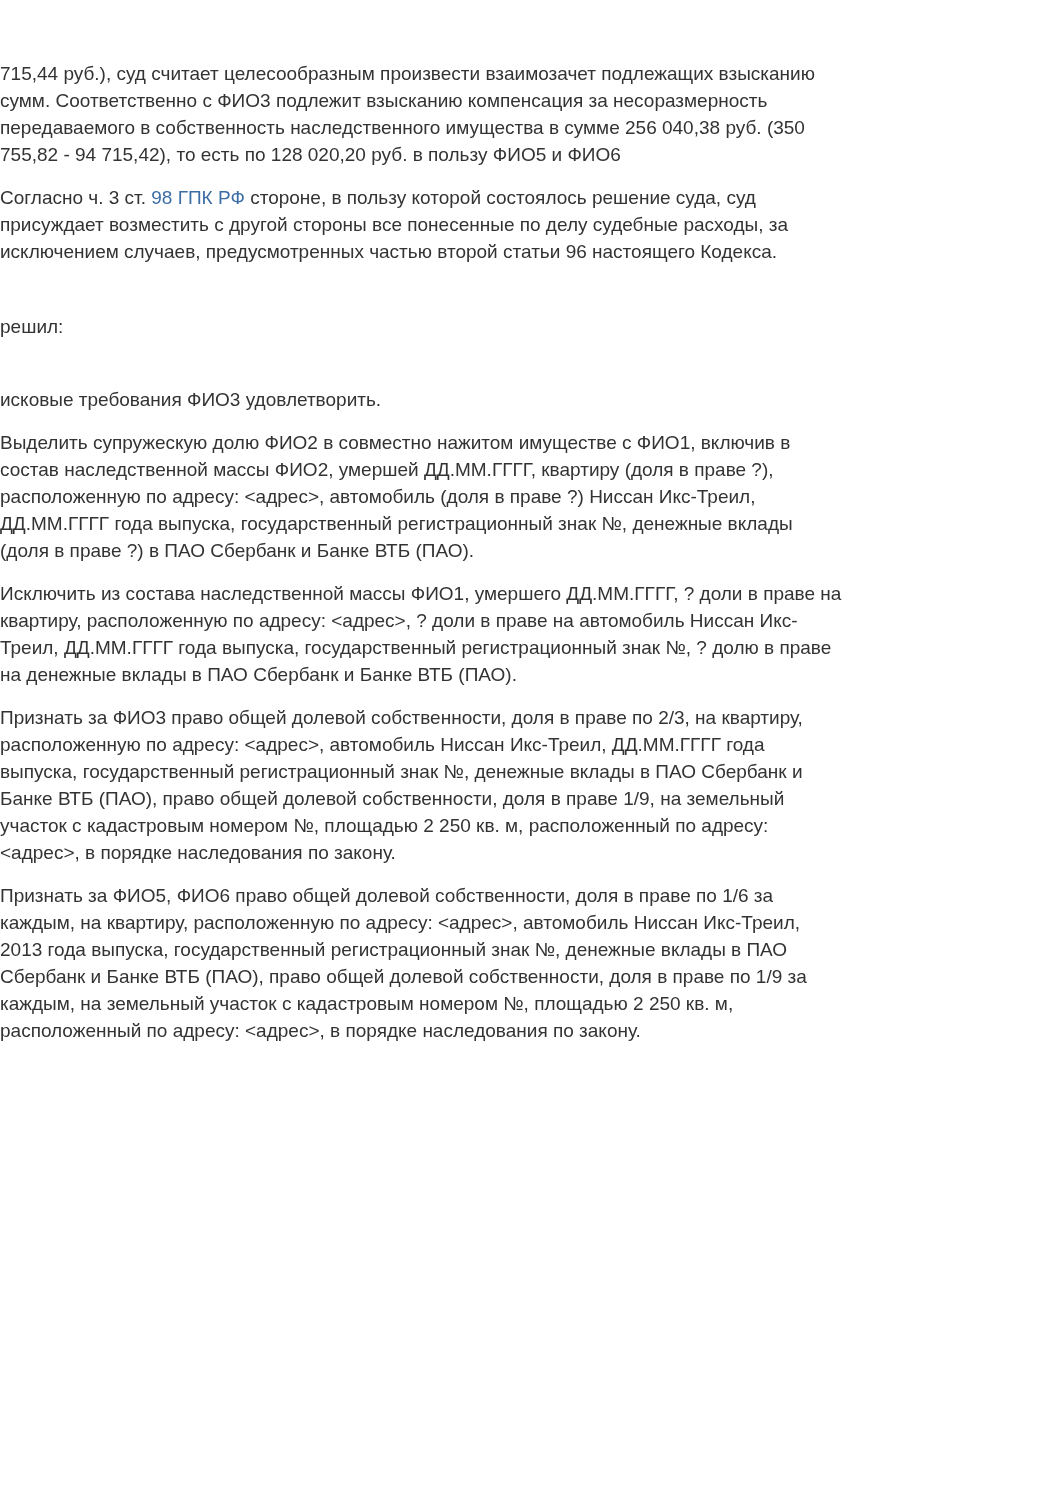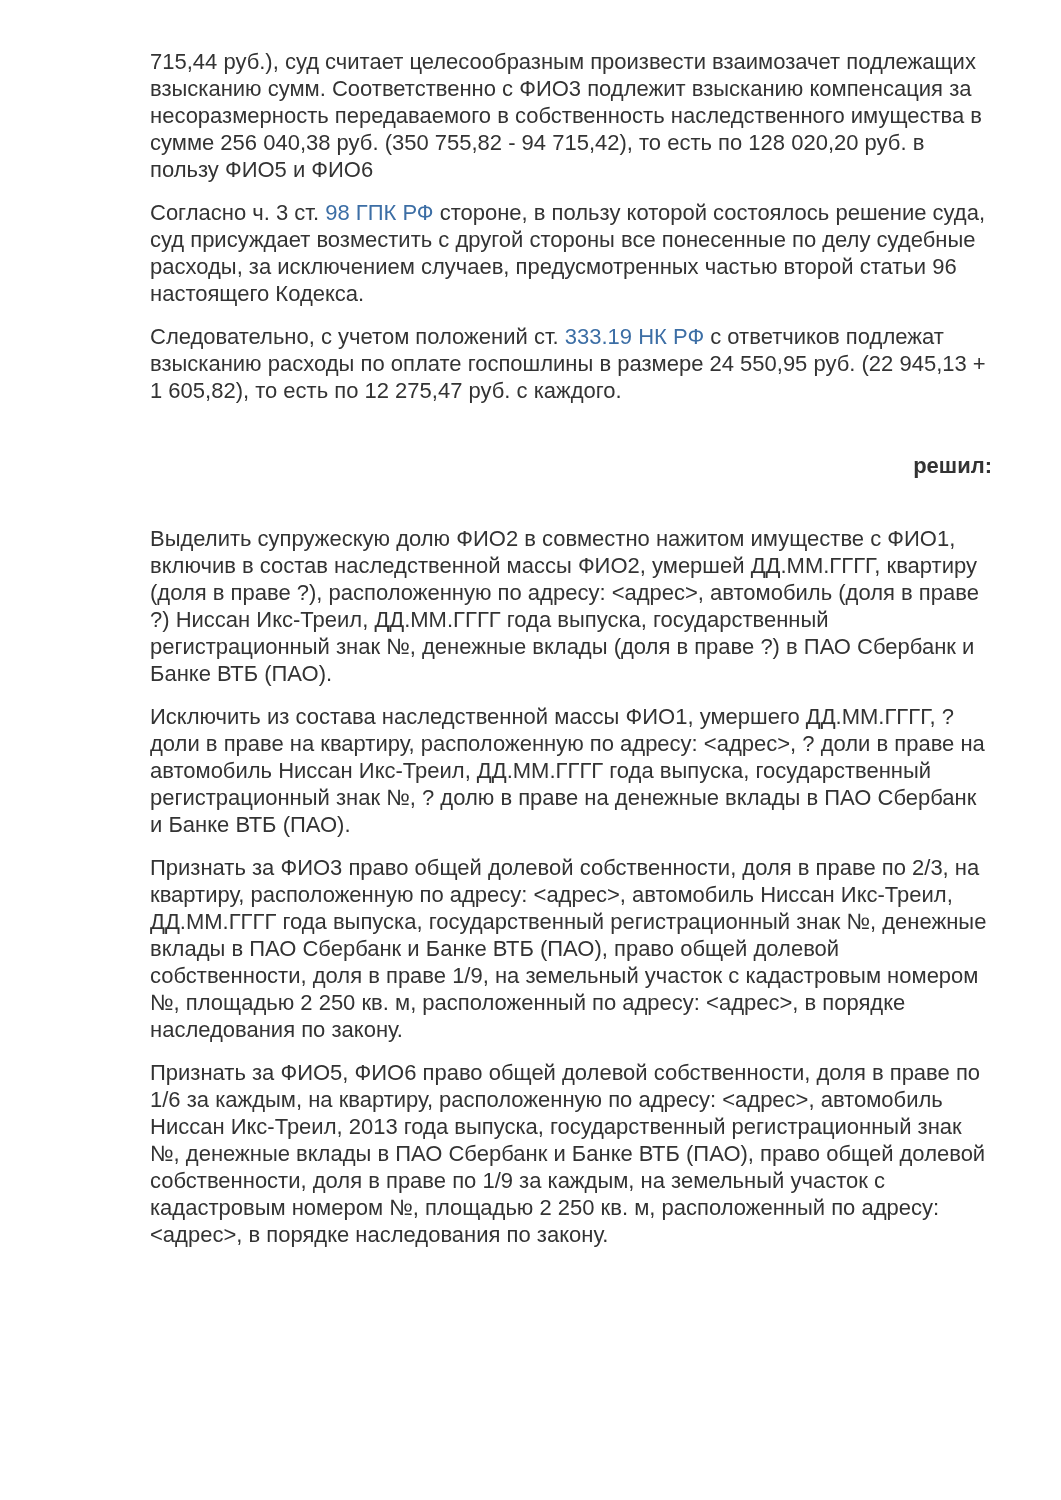--- a/index.html
+++ b/index.html
@@ -11,60 +11,59 @@
   body{
     width:1061px;
     height:1500px;
     background:var(--page-bg);
     font-family:"Liberation Sans","DejaVu Sans",sans-serif;
     color:var(--text-color);
     overflow:hidden;
   }
   .doc{
     box-sizing:border-box;
-    margin-left:150px;
     width:842px;
-    padding-top:48px;
-    font-size:22px;
+    padding-top:60px;
+    font-size:19px;
     line-height:27px;
   }
   .doc p{
     margin:0 0 16px 0;
   }
   .doc a{
     color:var(--link-color);
     cursor:pointer;
   }
   .ruling-heading{
-    font-weight:bold;
-    text-align:right;
+    font-weight:normal;
+    text-align:left;
     margin:48px 0 46px 0 !important;
   }
 </style>
 </head>
 <body>
 
 <div class="doc">
 
   <p>
     <span>715,44 руб.), суд считает целесообразным произвести взаимозачет подлежащих взысканию сумм. Соответственно с ФИО3 подлежит взысканию компенсация за несоразмерность передаваемого в собственность наследственного имущества в сумме 256 040,38 руб. (350 755,82 - 94 715,42), то есть по 128 020,20 руб. в пользу ФИО5 и ФИО6</span>
   </p>
 
   <p>
     <span>Согласно ч. 3 ст. </span><a>98 ГПК РФ</a><span> стороне, в пользу которой состоялось решение суда, суд присуждает возместить с другой стороны все понесенные по делу судебные расходы, за исключением случаев, предусмотренных частью второй статьи 96 настоящего Кодекса.</span>
   </p>
 
 
-  <p>
-    <span>Следовательно, с учетом положений ст. </span><a>333.19 НК РФ</a><span> с ответчиков подлежат взысканию расходы по оплате госпошлины в размере 24 550,95 руб. (22 945,13 + 1 605,82), то есть по 12 275,47 руб. с каждого.</span>
-  </p>
 
 
   <p class="ruling-heading">решил:</p>
 
+  <p>
+    <span>исковые требования ФИО3 удовлетворить.</span>
+  </p>
 
   <p>
     <span>Выделить супружескую долю ФИО2 в совместно нажитом имуществе с ФИО1, включив в состав наследственной массы ФИО2, умершей ДД.ММ.ГГГГ, квартиру (доля в праве ?), расположенную по адресу: &lt;адрес&gt;, автомобиль (доля в праве ?) Ниссан Икс-Треил, ДД.ММ.ГГГГ года выпуска, государственный регистрационный знак №, денежные вклады (доля в праве ?) в ПАО Сбербанк и Банке ВТБ (ПАО).</span>
   </p>
 
   <p>
     <span>Исключить из состава наследственной массы ФИО1, умершего ДД.ММ.ГГГГ, ? доли в праве на квартиру, расположенную по адресу: &lt;адрес&gt;, ? доли в праве на автомобиль Ниссан Икс-Треил, ДД.ММ.ГГГГ года выпуска, государственный регистрационный знак №, ? долю в праве на денежные вклады в ПАО Сбербанк и Банке ВТБ (ПАО).</span>
   </p>
 
   <p>

